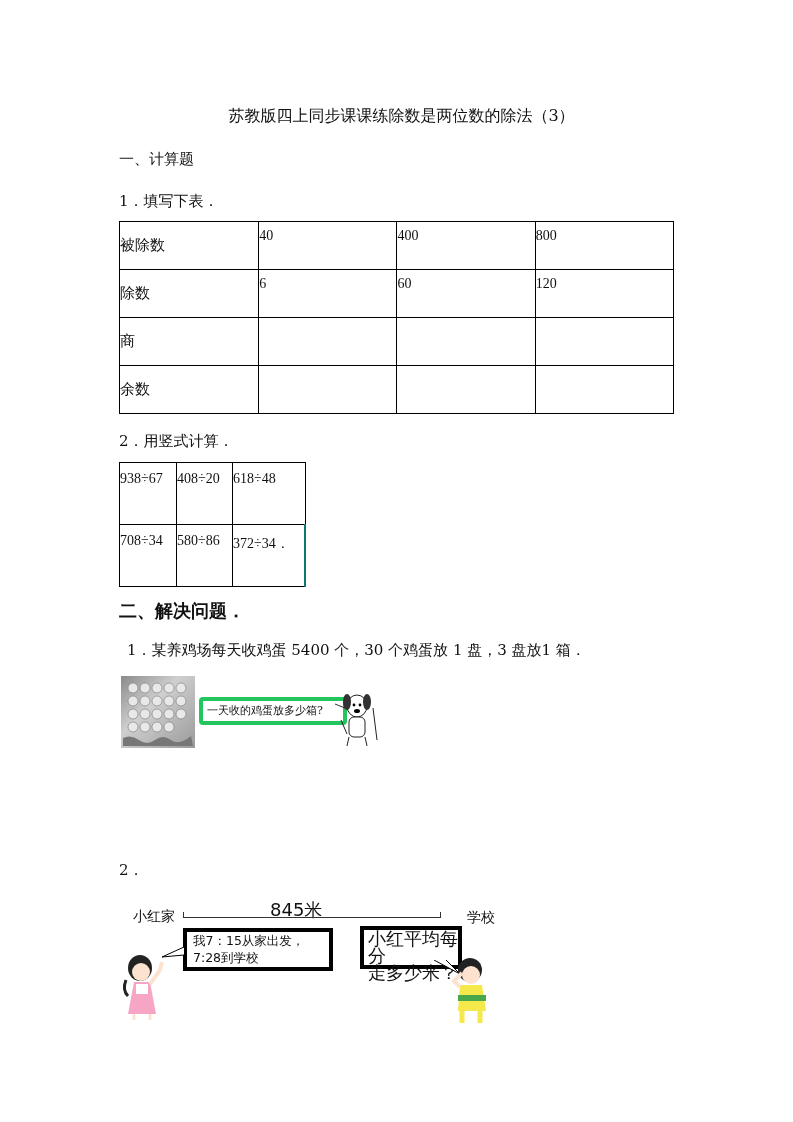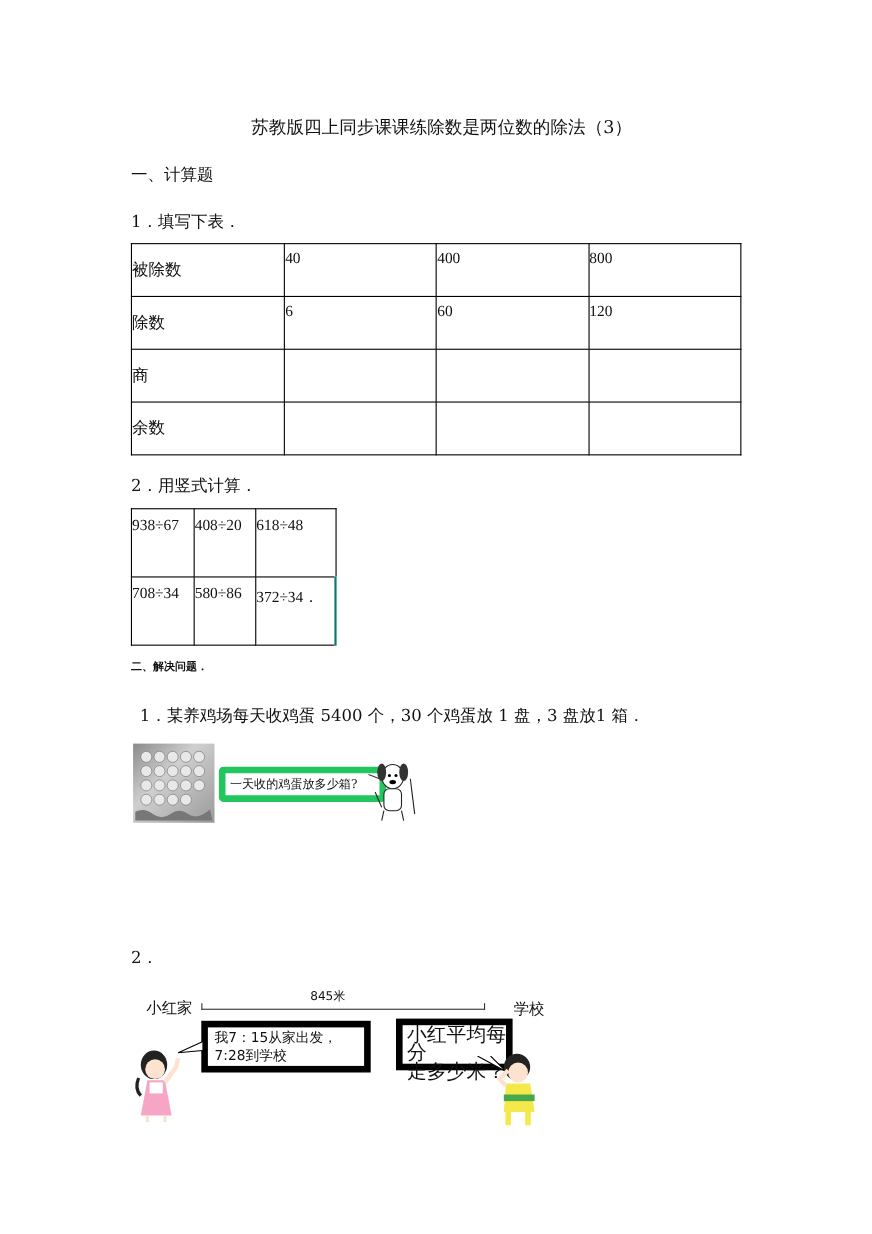--- a/index.html
+++ b/index.html
@@ -13,22 +13,22 @@
   .t1 { left:119px; top:221px; width:555px; }
   .t1 td { border:1px solid #000; height:41px; vertical-align:top; padding:0; font-size:14px; }
   .t1 td.lbl { width:139px; vertical-align:middle; font-size:15px; }
   .t1 td.v { width:138px; padding-top:6px; font-family:"Liberation Serif", serif; }
   .t2 { left:119px; top:462px; }
   .t2 td { border:1px solid #000; vertical-align:top; padding:0; font-size:14px; line-height:31px; font-family:"Liberation Serif", serif; height:61px; }
   .t2 td.c1 { width:56px; }
   .t2 td.c2 { width:55px; }
   .t2 td.c3 { width:71px; }
   .t2 .wrap { word-break:break-all; }
-  .h2 { left:119px; top:599px; font-size:10px; font-weight:bold; font-family:"DejaVu Sans", sans-serif; }
-  .bubble { border:6px solid #22c55e; background:#fff; }
+  .h2 { left:119px; top:599px; font-size:18px; font-weight:bold; font-family:"DejaVu Sans", sans-serif; }
+  .bubble { border:4px solid #22c55e; background:#fff; }
   .sans { font-family:"DejaVu Sans", sans-serif; }
 </style>
 </head>
 <body>
 
 <div class="abs title">苏教版四上同步课课练除数是两位数的除法（3）</div>
 <div class="abs h1">一、计算题</div>
 <div class="abs q" style="left:119px;top:192px;">1．填写下表．</div>
 
 <table class="abs t1">
@@ -131,21 +131,21 @@
   <ellipse cx="24" cy="21" rx="3" ry="2" fill="#000"></ellipse>
   <rect x="16" y="27" width="16" height="20" rx="5" fill="#fff" stroke="#222"></rect>
   <path d="M16 47 L14 56 M32 47 L34 56" stroke="#222"></path>
   <path d="M40 18 L44 50" stroke="#222"></path>
   <path d="M8 30 L14 44" stroke="#222"></path>
 </svg>
 
 <div class="abs q" style="left:119px;top:861px;">2．</div>
 
 <div class="abs sans" style="left:133px;top:908px;font-size:14px;">小红家</div>
-<div class="abs sans" style="left:282px;top:898px;font-size:11px;">845米</div>
+<div class="abs sans" style="left:270px;top:898px;font-size:18px;">845米</div>
 <div class="abs" style="left:183px;top:912px;width:256px;height:5px;border-left:1px solid #333;border-right:1px solid #333;border-bottom:1px solid #333;"></div>
 <div class="abs sans" style="left:451px;top:909px;font-size:14px;margin-left:16px;">学校</div>
 
 <div class="abs bubble sans" style="left:183px;top:928px;width:136px;height:35px;font-size:12.5px;line-height:17px;padding-left:6px;border-color:#000;">
   <div>我7：15从家出发，</div>
   <div>7:28到学校</div>
 </div>
 <svg class="abs" style="left:160px;top:945px;" width="26" height="14">
   <path d="M24 2 L2 12 L24 10" fill="#fff" stroke="#000"></path>
 </svg>

